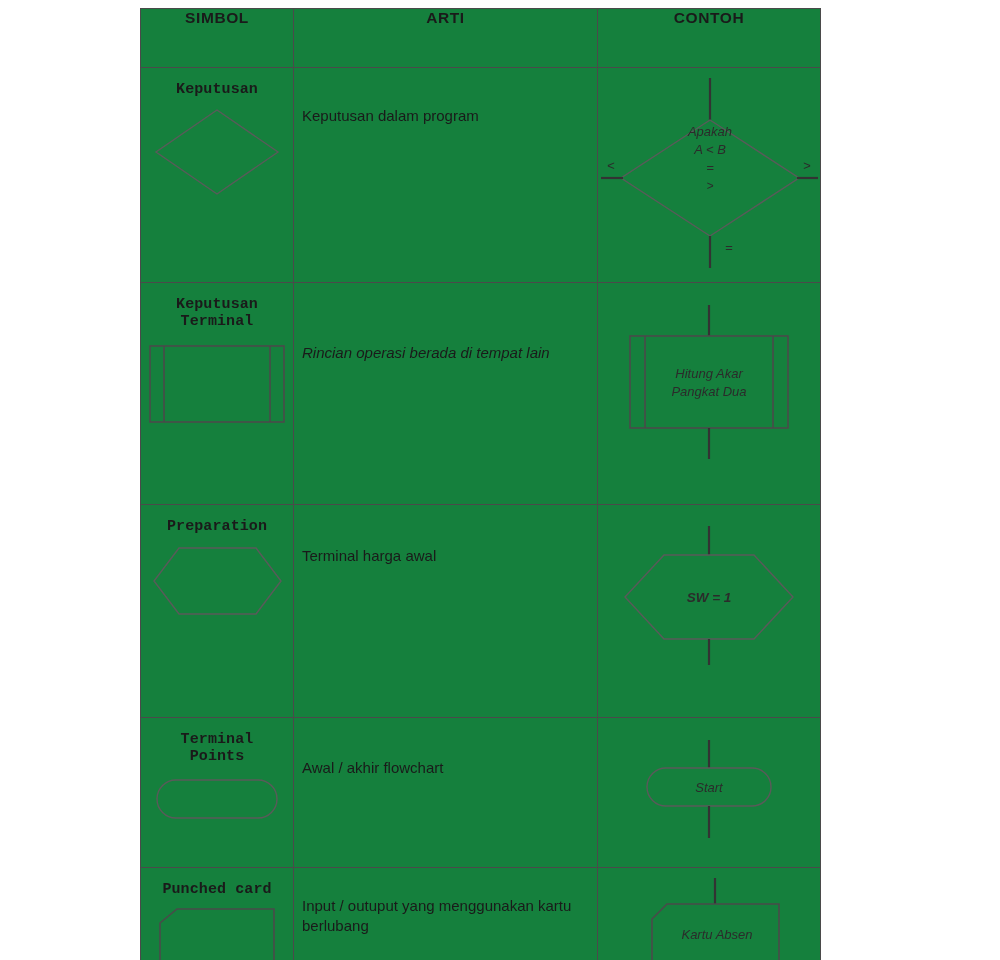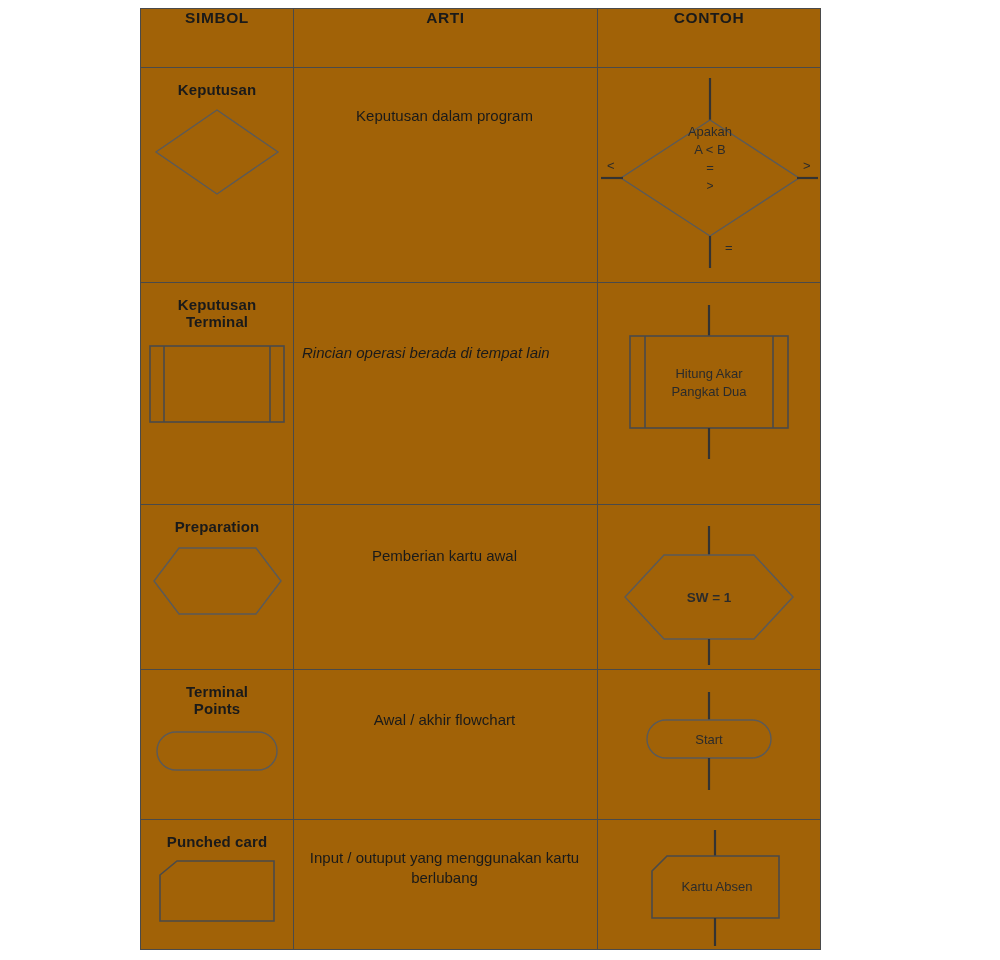--- a/index.html
+++ b/index.html
@@ -29,21 +29,21 @@
     top: 8px;
     width: 680px;
     height: 941px;
     border-collapse: collapse;
     table-layout: fixed;
   }
   #symbol-table td, #symbol-table th {
     border: 1px solid #4a4a4a;
     padding: 0;
     vertical-align: top;
-    background: #a16207;
+    background: #15803d;
   }
   col.c-simbol  { width: 153px; }
   col.c-arti    { width: 304px; }
   col.c-contoh  { width: 223px; }
 
   
   .hdr-cell {
     height: 58px;
     text-align: center;
     vertical-align: middle;
@@ -59,48 +59,49 @@
     text-align: center;
   }
   .simbol-label {
     display: block;
     font-weight: bold;
     font-size: 15px;
     line-height: 1.16;
     padding-top: 13px;
     color: #1a1a1a;
     letter-spacing: 0.1px;
+    font-family: Liberation Mono, monospace;
   }
   .simbol-art {
     margin-top: 6px;
     display: flex;
     justify-content: center;
   }
 
   
   .arti-cell {
     position: relative;
   }
   .arti-text {
     display: block;
     font-size: 15px;
     line-height: 1.32;
     color: #1a1a1a;
     padding: 0 10px 0 8px;
-    text-align: center;
   }
   .arti-text.justify { text-align: justify; text-align-last: left; font-style: italic; }
 
   
   .contoh-cell {
     position: relative;
   }
   .contoh-art {
     display: flex;
     justify-content: center;
+    font-style: italic;
   }
 
   svg { display: block; overflow: visible; }
   svg text {
     font-family: "Liberation Sans", sans-serif;
     fill: #2b2b2b;
   }
   .sh { fill: none; stroke: #4a4a4a; stroke-width: 1.6; }
   .sh-thin { fill: none; stroke: #5a5a5a; stroke-width: 1.4; }
   .conn { stroke: #333333; stroke-width: 2.2; }
@@ -193,31 +194,31 @@
               <line class="sh" x1="36" y1="38" x2="36" y2="130"></line>
               <line class="sh" x1="164" y1="38" x2="164" y2="130"></line>
               <line class="conn" x1="100" y1="130" x2="100" y2="161"></line>
               <text class="lbl" x="100" y="80" text-anchor="middle">Hitung Akar</text>
               <text class="lbl" x="100" y="98" text-anchor="middle">Pangkat Dua</text>
             </svg>
           </div>
         </td>
       </tr>
 
-      <tr style="height:165px">
+      <tr style="height:213px">
         <td class="simbol-cell">
           <span class="simbol-label">Preparation</span>
           <div class="simbol-art" style="margin-top:9px">
             <svg width="135" height="74" viewBox="0 0 135 74" aria-hidden="true">
               <polygon class="sh-thin" points="29,4 106,4 131,37 106,70 29,70 4,37"></polygon>
             </svg>
           </div>
         </td>
         <td class="arti-cell">
-          <span class="arti-text" style="padding-top:41px">Pemberian kartu awal</span>
+          <span class="arti-text" style="padding-top:41px">Terminal harga awal</span>
         </td>
         <td class="contoh-cell">
           <div class="contoh-art" style="margin-top:14px">
             <svg width="200" height="140" viewBox="0 0 200 140" aria-hidden="true">
               <line class="conn" x1="100" y1="7" x2="100" y2="36"></line>
               <polygon class="sh-thin" points="55,36 145,36 184,78 145,120 55,120 16,78"></polygon>
               <line class="conn" x1="100" y1="120" x2="100" y2="146"></line>
               <text class="lbl-b" x="100" y="83" text-anchor="middle">SW = 1</text>
             </svg>
           </div>

